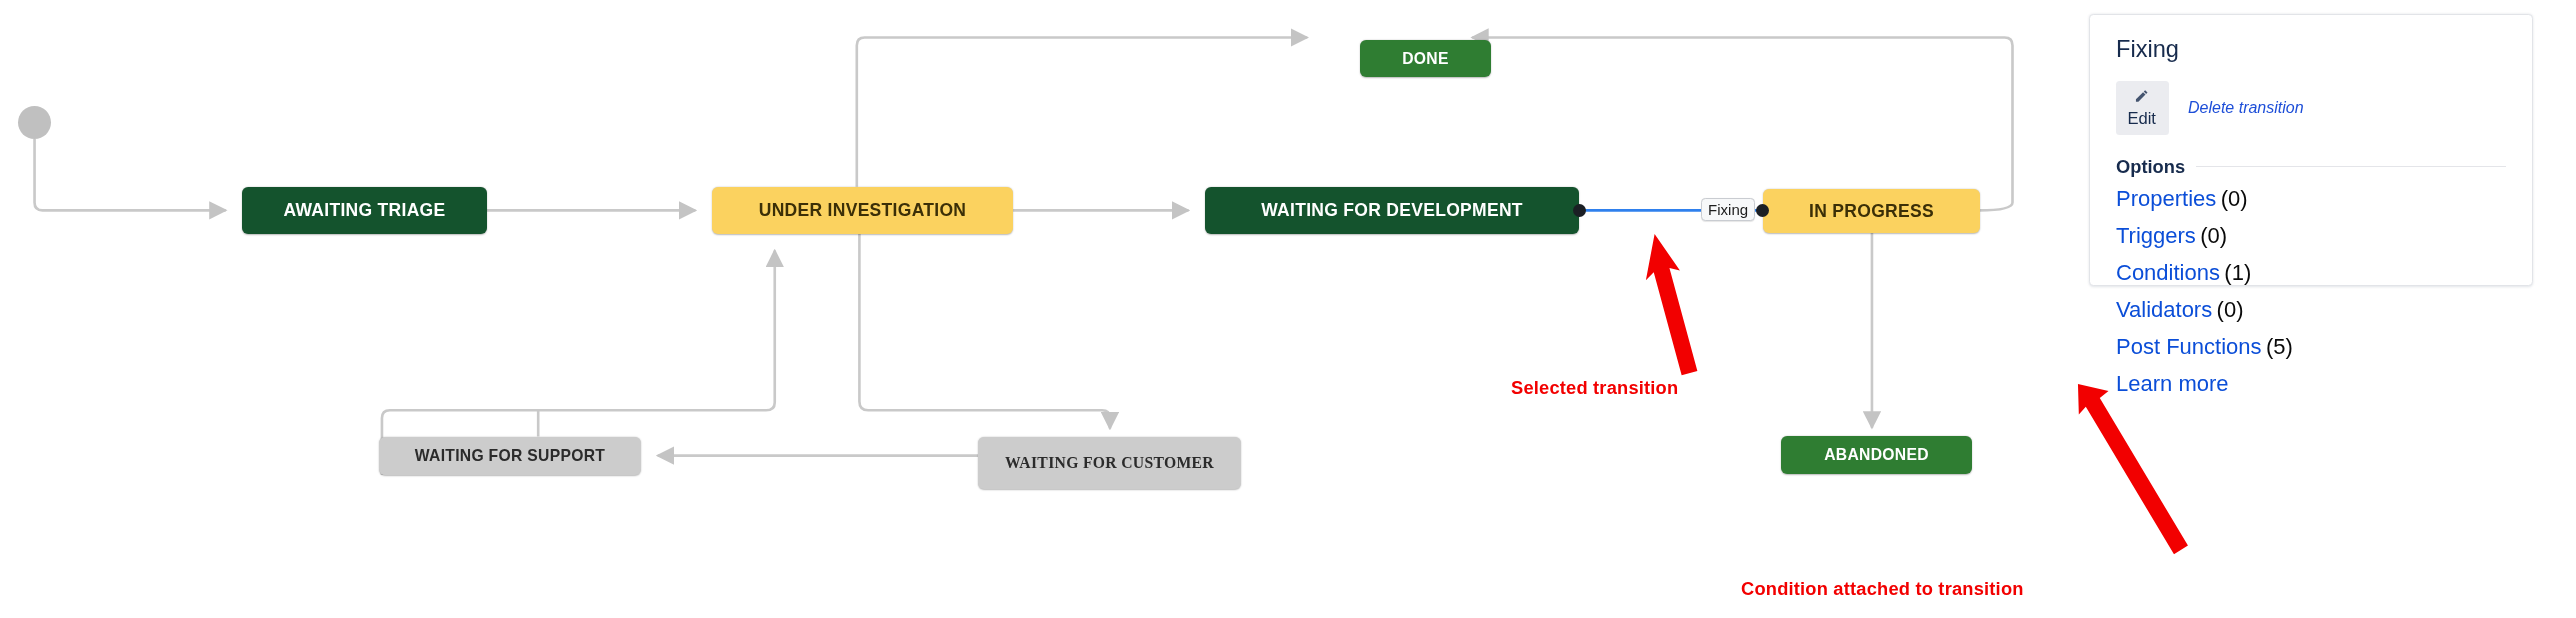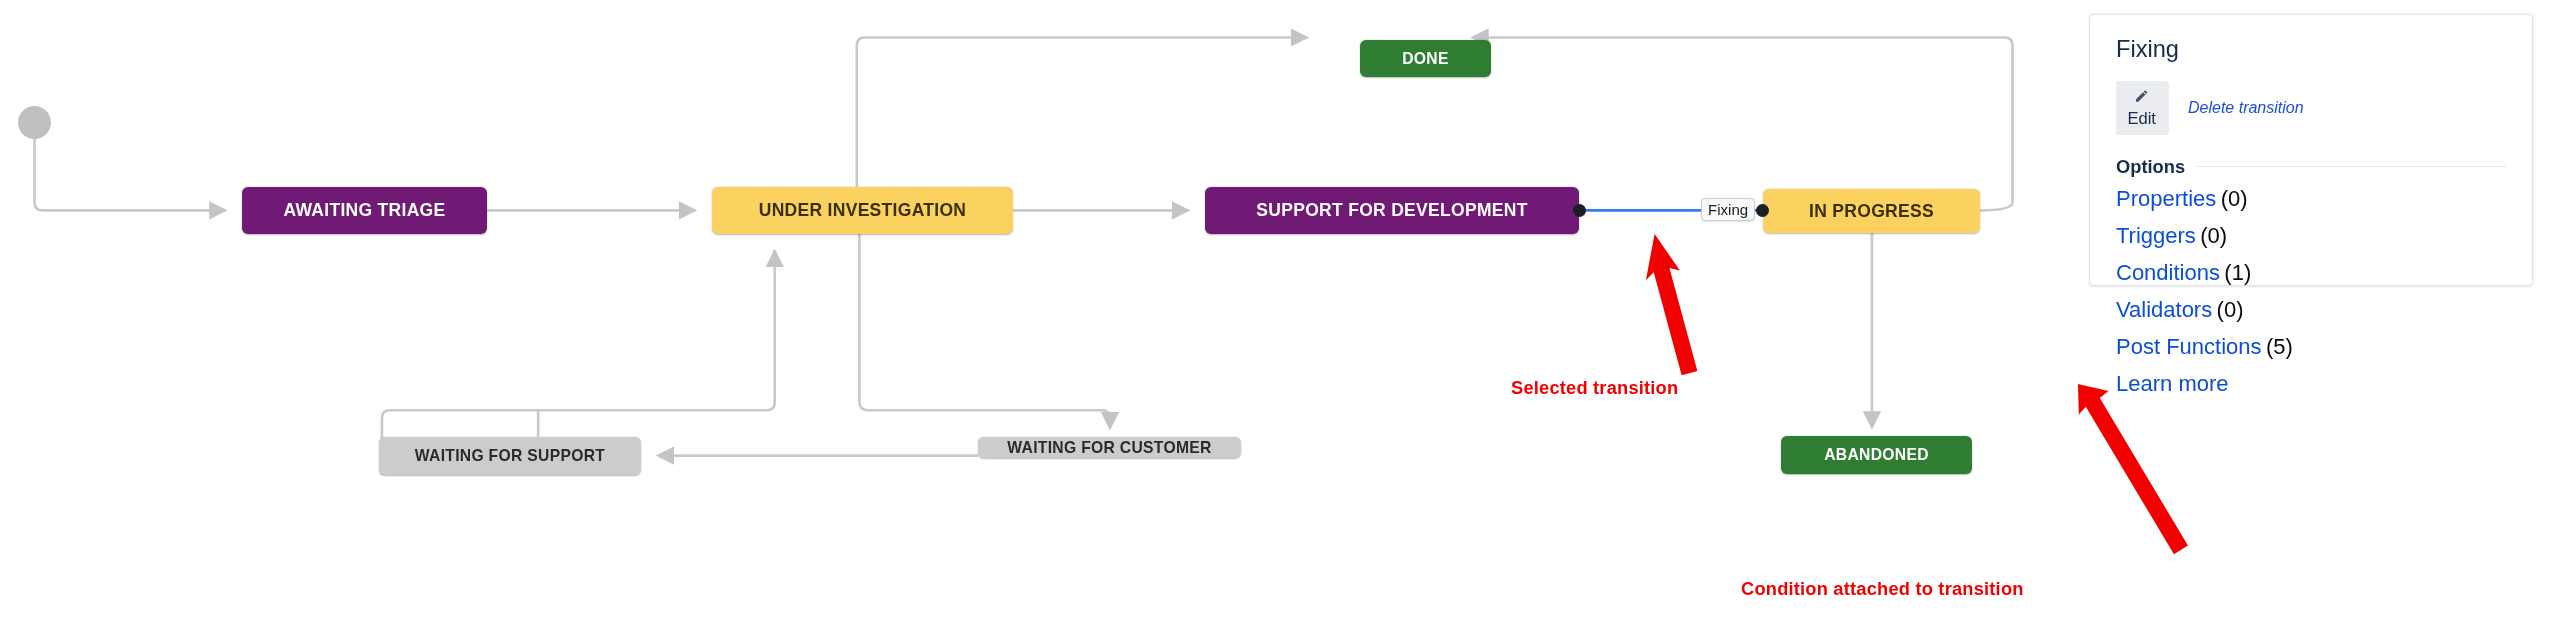--- a/index.html
+++ b/index.html
@@ -41,21 +41,21 @@
     align-items: center;
     justify-content: center;
     font-size: 17.5px;
     font-weight: bold;
     letter-spacing: 0.3px;
     text-align: center;
     box-shadow: 0 0.9px 1.7px rgba(0,0,0,.28);
     user-select: none;
     white-space: nowrap;
   }
-  .node.blue   { background: #701a75; color: #ffffff; }
+  .node.blue   { background: #14532d; color: #ffffff; }
   .node.yellow { background: #fbd25f; color: #3b2f07; }
   .node.green  { background: #2f7d32; color: #ffffff; }
   .node.gray   { background: #cccccc; color: #2b2b2b; text-align: center; }
 
   .start-dot {
     position: absolute;
     width: 33px; height: 33px;
     border-radius: 50%;
     background: #c0c0c0;
   }
@@ -231,35 +231,35 @@
 
     <div class="start-dot" style="left:17.5px; top:106px;"></div>
 
     <div class="node blue" style="left:242px;  top:187px; width:245px; height:47px;">
         <span>AWAITING TRIAGE</span>
       </div>
     <div class="node yellow" style="left:712px;  top:187px; width:301px; height:47px;">
         <span>UNDER INVESTIGATION</span>
       </div>
     <div class="node blue" style="left:1205px; top:187px; width:374px; height:47px;">
-        <span>SUPPORT FOR DEVELOPMENT</span>
+        <span>WAITING FOR DEVELOPMENT</span>
       </div>
     <div class="node yellow" style="left:1763px; top:189px; width:217px; height:44px;">
         <span>IN PROGRESS</span>
       </div>
     <div class="node green" style="left:1324px; top:40px;  width:131px; height:37px; font-size:15.7px;margin-left:36px;">
         <span>DONE</span>
       </div>
     <div class="node green" style="left:1781px; top:436px; width:191px; height:38px; font-size:15.7px;">
         <span>ABANDONED</span>
       </div>
     <div class="node gray" style="left:379px;  top:437px; width:262px; height:38px; font-size:15.7px;">
         <span>WAITING FOR SUPPORT</span>
       </div>
-    <div class="node gray" style="left:978px; top:437px; width:263px; height:21px; font-size:15.7px;">
+    <div class="node gray" style="left:978px; top:437px; width:263px; height:52px; font-size:15.7px;font-family:Liberation Serif, serif;">
         <span>WAITING FOR CUSTOMER</span>
       </div>
 
     <div class="endpoint-dot" style="left:1573px; top:204px;"></div>
     <div class="endpoint-dot" style="left:1756px; top:204px;"></div>
 
     <div class="edge-label" style="left:1701px; top:198px;">Fixing</div>
   </div>
 
   <svg id="annotation-arrows" viewBox="0 0 2950 708" xmlns="http://www.w3.org/2000/svg">

